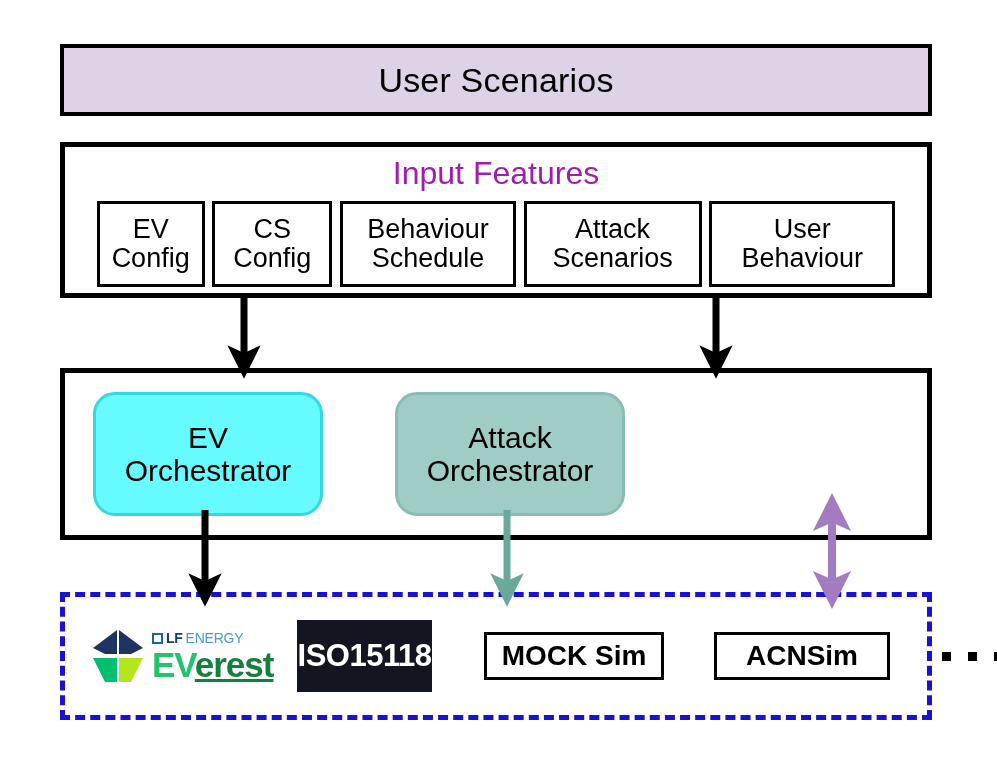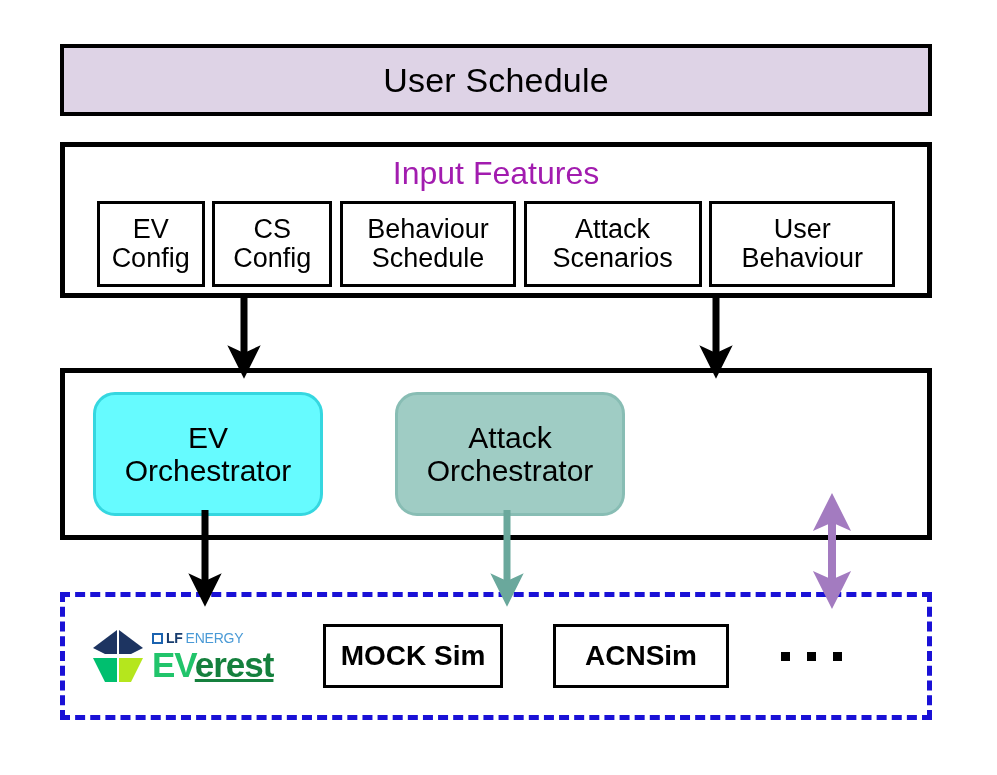--- a/index.html
+++ b/index.html
@@ -249,21 +249,21 @@
   .sim-chip {
     box-sizing: border-box;
     border: 3px solid #000000;
     background: #ffffff;
     display: flex;
     align-items: center;
     justify-content: center;
     font-size: 28px;
     font-weight: bold;
     color: #000;
-    height: 64px;
+    height: 48px;
     flex: none;
     padding: 11px 14px;
   }
   #mock-sim-chip { width: 180px; margin-left: 26px; }
   #acnsim-chip   { width: 176px; margin-left: 24px; }
 
   #ellipsis {
     display: flex;
     align-items: center;
     gap: 17px;
@@ -285,21 +285,21 @@
     pointer-events: none;
     z-index: 5;
   }
 </style>
 </head>
 <body>
 
 <div id="canvas">
 
   <div class="box" id="ui-box">
-    <span>User Schedule</span>
+    <span>User Scenarios</span>
   </div>
 
   <div class="box" id="input-features-box">
     <div id="input-features-title">Input Features</div>
     <div id="input-features-row">
       <div class="feature-chip" style="width:108px;">EV
 Config</div>
       <div class="feature-chip" style="width:120px;">CS
 Config</div>
       <div class="feature-chip" style="width:176px;">Behaviour
@@ -340,20 +340,23 @@
             <span id="lf-badge"></span>
             <span id="lf-text">LF</span>
             <span id="energy-text">ENERGY</span>
           </div>
           <div id="everest-text">
             <span class="ev-green">EV</span><span class="ev-navy">erest</span>
           </div>
         </div>
       </div>
 
+      <div id="iso-tile">
+        <span>ISO15118</span>
+      </div>
 
       <div class="sim-chip" id="mock-sim-chip">
         <span>MOCK Sim</span>
       </div>
 
       <div class="sim-chip" id="acnsim-chip">
         <span>ACNSim</span>
       </div>
 
       <div id="ellipsis">

